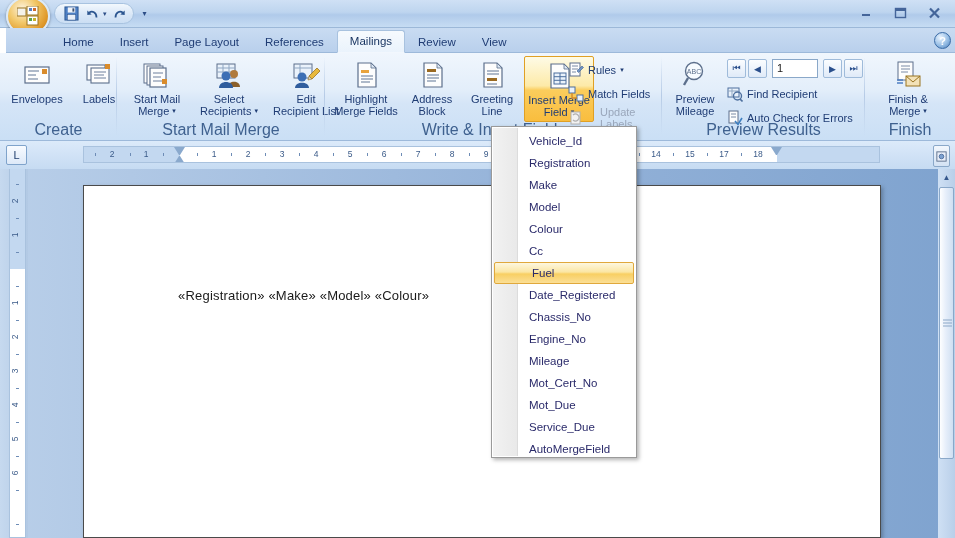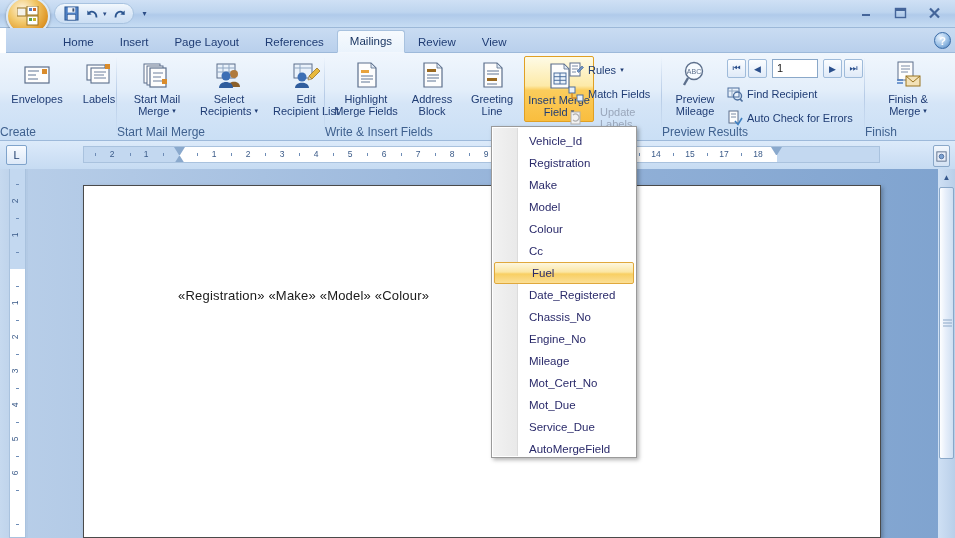--- a/index.html
+++ b/index.html
@@ -81,22 +81,22 @@
   
   .ribbon {
     position: absolute; left: 0; top: 53px; width: 955px; height: 88px;
     background: linear-gradient(to bottom, #f0f6fd 0%, #e3eefa 42%, #d5e5f7 58%, #cadff5 100%);
     border-bottom: 1px solid #9db9da;
   }
   .rgroup { position: absolute; top: 0; height: 88px; }
   .rgroup .gsep { position: absolute; right: 0; top: 4px; width: 1px; height: 78px;
     background: linear-gradient(to bottom, rgba(255,255,255,0), #b6cbe6, rgba(255,255,255,0)); }
   .glabel {
-    position: absolute; bottom: 2px; left: 0; width: 100%; text-align: left;
-    font-size: 12px; color: #3f618f; margin-top: 8px;
+    position: absolute; bottom: 2px; left: 0; width: 100%; text-align: center;
+    font-size: 16px; color: #3f618f; margin-top: 8px;
   }
   .bigbtn {
     position: absolute; top: 3px; width: 62px; height: 66px;
     display: flex; flex-direction: column; align-items: center; padding-top: 4px;
     text-align: center; line-height: 12px; font-size: 11px; color: #1f3c74;
   }
   .bigbtn .lbl { margin-top: 3px; }
   .bigbtn.pressed {
     background: linear-gradient(to bottom, #fefbe6 0%, #fdeaa8 45%, #fbcd5c 52%, #f9bd3e 100%);
     border: 1px solid #e0a024; border-radius: 2px;

